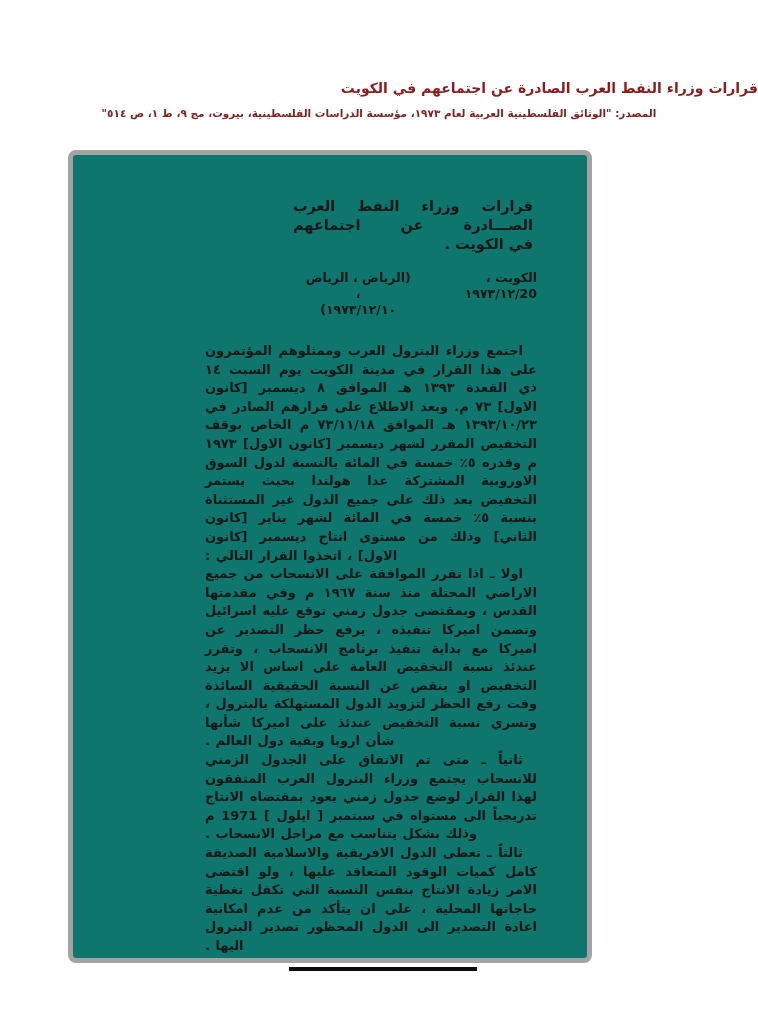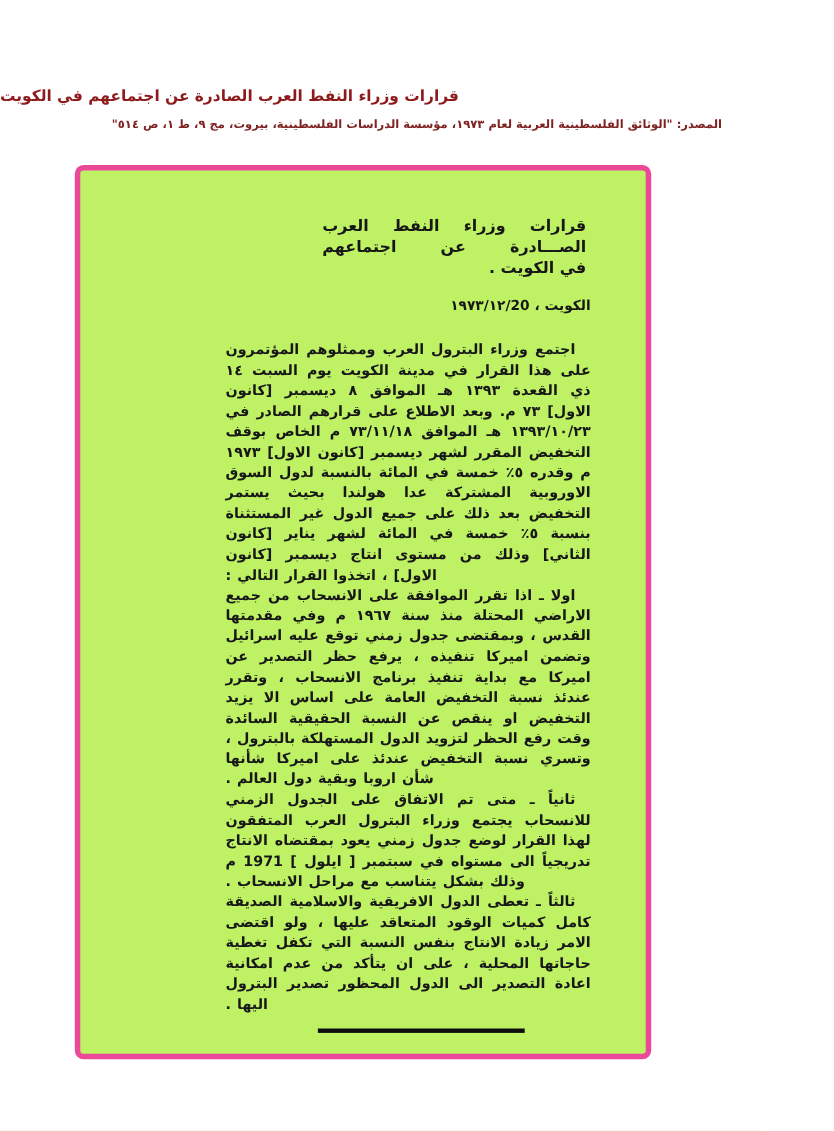--- a/index.html
+++ b/index.html
@@ -7,38 +7,38 @@
     width: 758px; height: 1028px;
     background: #ffffff;
     position: relative;
     overflow: hidden;
     font-family: "DejaVu Sans", sans-serif;
   }
 
   
   .page-title {
     position: absolute; top: 80px; left: 0; right: 0;
-    text-align: left; direction: rtl;
+    text-align: right; direction: rtl;
     color: #8d1b1b; font-size: 14px; font-weight: bold;
     letter-spacing: 0.2px;
   }
   .source-line {
     position: absolute; top: 107px; left: 0; right: 0;
     text-align: center; direction: rtl;
     color: #7e2222; font-size: 10.5px; font-weight: bold;
   }
 
   
   .doc-frame {
     position: absolute; left: 68px; top: 150px;
     width: 524px; height: 813px;
-    border: 5px solid #ec4899;
+    border: 5px solid #a3a3a3;
     border-radius: 8px;
     box-sizing: border-box;
-    background: #bef264;
+    background: #0f766e;
   }
   .doc-content {
     position: absolute; top: 42px; left: 132px;
     width: 332px;
     direction: rtl;
     color: #171717;
     font-weight: bold;
   }
 
   .doc-heading {
@@ -80,20 +80,24 @@
 <div class="doc-frame">
   <div class="doc-content">
 
     <div class="doc-heading">
       <div class="h-line1">قرارات وزراء النفط العرب الصـــادرة عن اجتماعهم</div>
       <div class="h-line2">في الكويت .</div>
     </div>
 
     <div class="date-row">
       <span class="date-kuwait">الكويت ، ١٩٧٣/١٢/20</span>
+      <span class="date-riyadh">
+        <span>(الرياض ، الرياض ،</span><br>
+        <span>١٩٧٣/١٢/١٠)</span>
+      </span>
     </div>
 
     <p class="doc-p first">اجتمع وزراء البترول العرب وممثلوهم المؤتمرون على هذا القرار في مدينة الكويت يوم السبت ١٤ ذي القعدة ١٣٩٣ هـ الموافق ٨ ديسمبر [كانون الاول] ٧٣ م. وبعد الاطلاع على قرارهم الصادر في ١٣٩٣/١٠/٢٣ هـ الموافق ٧٣/١١/١٨ م الخاص بوقف التخفيض المقرر لشهر ديسمبر [كانون الاول] ١٩٧٣ م وقدره ٥٪ خمسة في المائة بالنسبة لدول السوق الاوروبية المشتركة عدا هولندا بحيث يستمر التخفيض بعد ذلك على جميع الدول غير المستثناة بنسبة ٥٪ خمسة في المائة لشهر يناير [كانون الثاني] وذلك من مستوى انتاج ديسمبر [كانون الاول] ، اتخذوا القرار التالي :</p>
 
     <p class="doc-p">اولا ـ اذا تقرر الموافقة على الانسحاب من جميع الاراضي المحتلة منذ سنة ١٩٦٧ م وفي مقدمتها القدس ، وبمقتضى جدول زمني توقع عليه اسرائيل وتضمن اميركا تنفيذه ، يرفع حظر التصدير عن اميركا مع بداية تنفيذ برنامج الانسحاب ، وتقرر عندئذ نسبة التخفيض العامة على اساس الا يزيد التخفيض او ينقص عن النسبة الحقيقية السائدة وقت رفع الحظر لتزويد الدول المستهلكة بالبترول ، وتسري نسبة التخفيض عندئذ على اميركا شأنها شأن اروبا وبقية دول العالم .</p>
 
     <p class="doc-p">ثانياً ـ متى تم الاتفاق على الجدول الزمني للانسحاب يجتمع وزراء البترول العرب المتفقون لهذا القرار لوضع جدول زمني يعود بمقتضاه الانتاج تدريجياً الى مستواه في سبتمبر [ ايلول ] 1971 م وذلك بشكل يتناسب مع مراحل الانسحاب .</p>
 
     <p class="doc-p">ثالثاً ـ تعطى الدول الافريقية والاسلامية الصديقة كامل كميات الوقود المتعاقد عليها ، ولو اقتضى الامر زيادة الانتاج بنفس النسبة التي تكفل تغطية حاجاتها المحلية ، على ان يتأكد من عدم امكانية اعادة التصدير الى الدول المحظور تصدير البترول اليها .</p>
 

